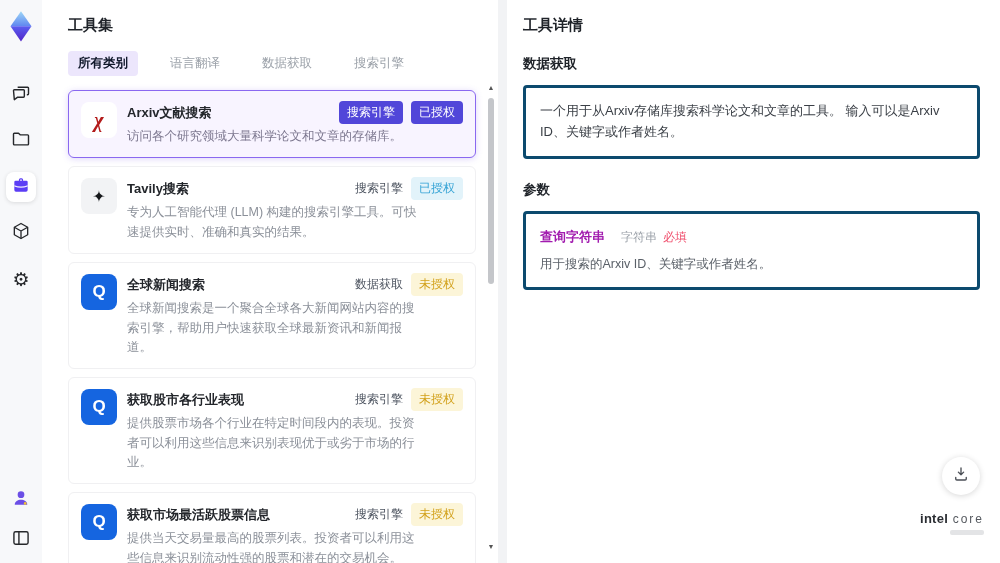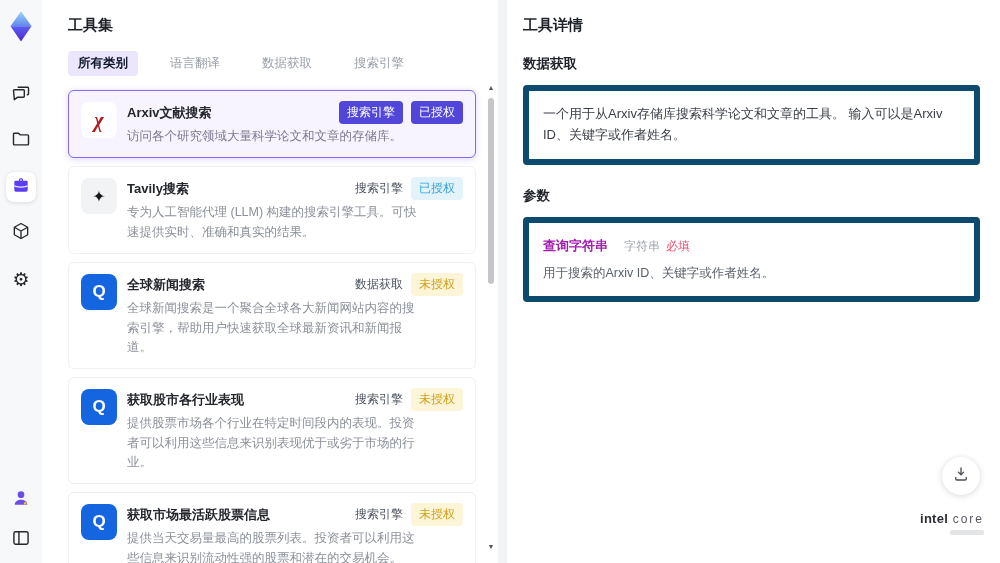--- a/index.html
+++ b/index.html
@@ -57,21 +57,21 @@
   .sb-thumb { position:absolute; left:2px; top:14px; width:6px; height:186px;
     background:#c4c6ca; border-radius:3px; cursor:pointer; }
 
   
   .divider { width:9px; flex:none; background:#f2f3f5; height:563px; }
 
   
   .detail-panel { flex:1; background:#fff; position:relative; padding:16px 20px 0 16px; height:547px; }
   .section-heading { font-size:13.5px; font-weight:bold; margin-bottom:12px; }
   .detail-title { font-size:15px; font-weight:bold; margin-bottom:20px; }
-  .detail-card { border:6px solid #0c4a6e; border-radius:4px; background:#fff;
+  .detail-card { border:3px solid #0c4a6e; border-radius:4px; background:#fff;
     padding:13px 14px; margin-bottom:22px; }
   .intro-text { font-size:13px; color:#3a3f46; line-height:1.6; }
   .param-row .param-head { margin-bottom:8px; }
   .param-name { font-size:13px; font-weight:bold; color:#a21caf; }
   .param-type { font-size:12px; color:#9aa0a8; margin-left:16px; }
   .param-required { font-size:12px; color:#f0506e; margin-left:6px; }
   .param-desc { font-size:12.5px; color:#5a6068; line-height:1.6; }
 
   
   .download-btn { position:absolute; right:20px; bottom:52px; width:38px; height:38px;

